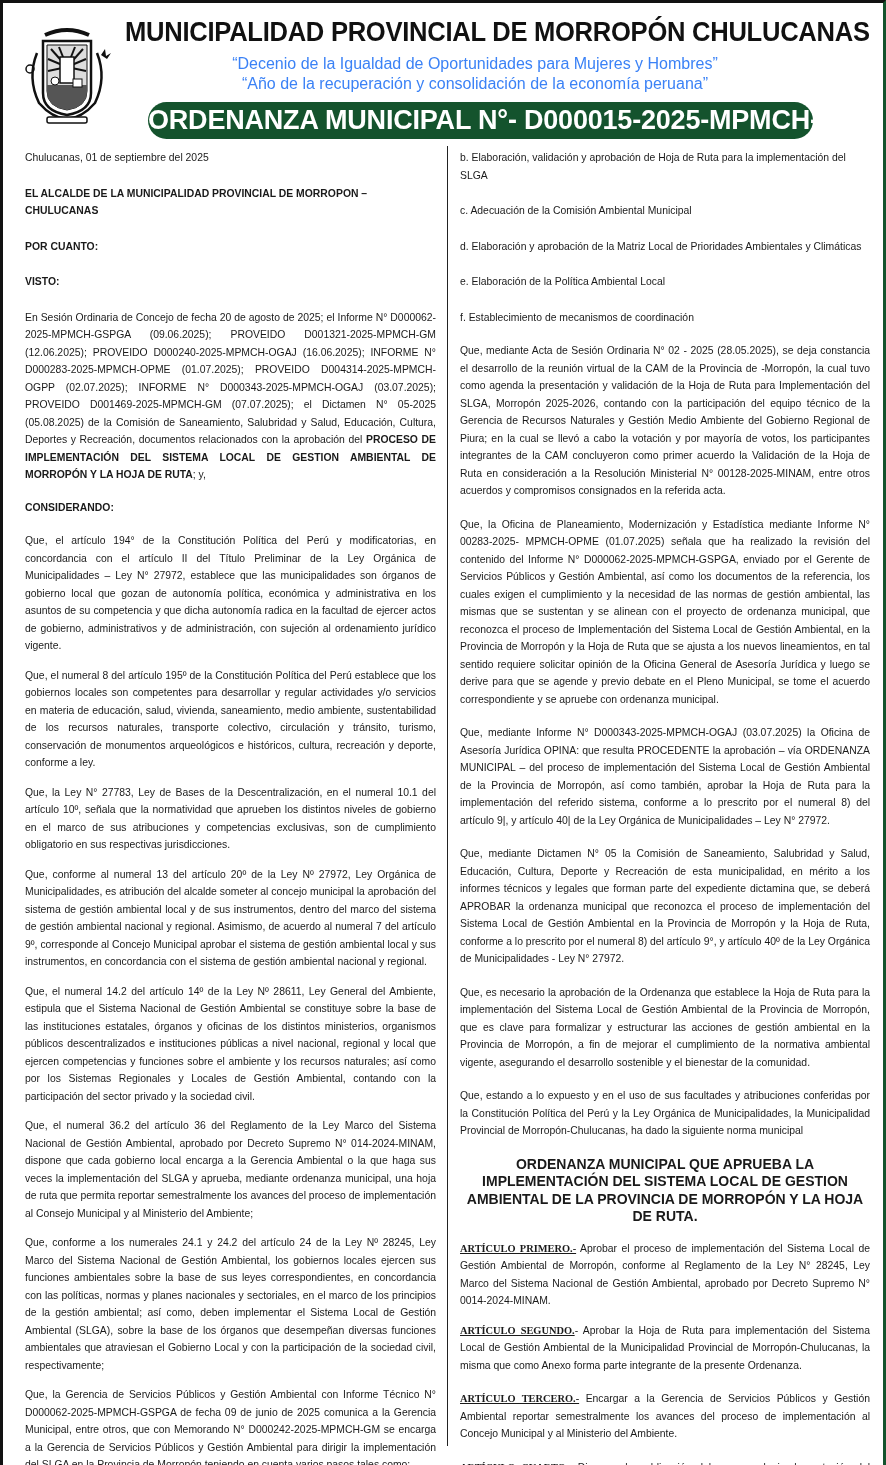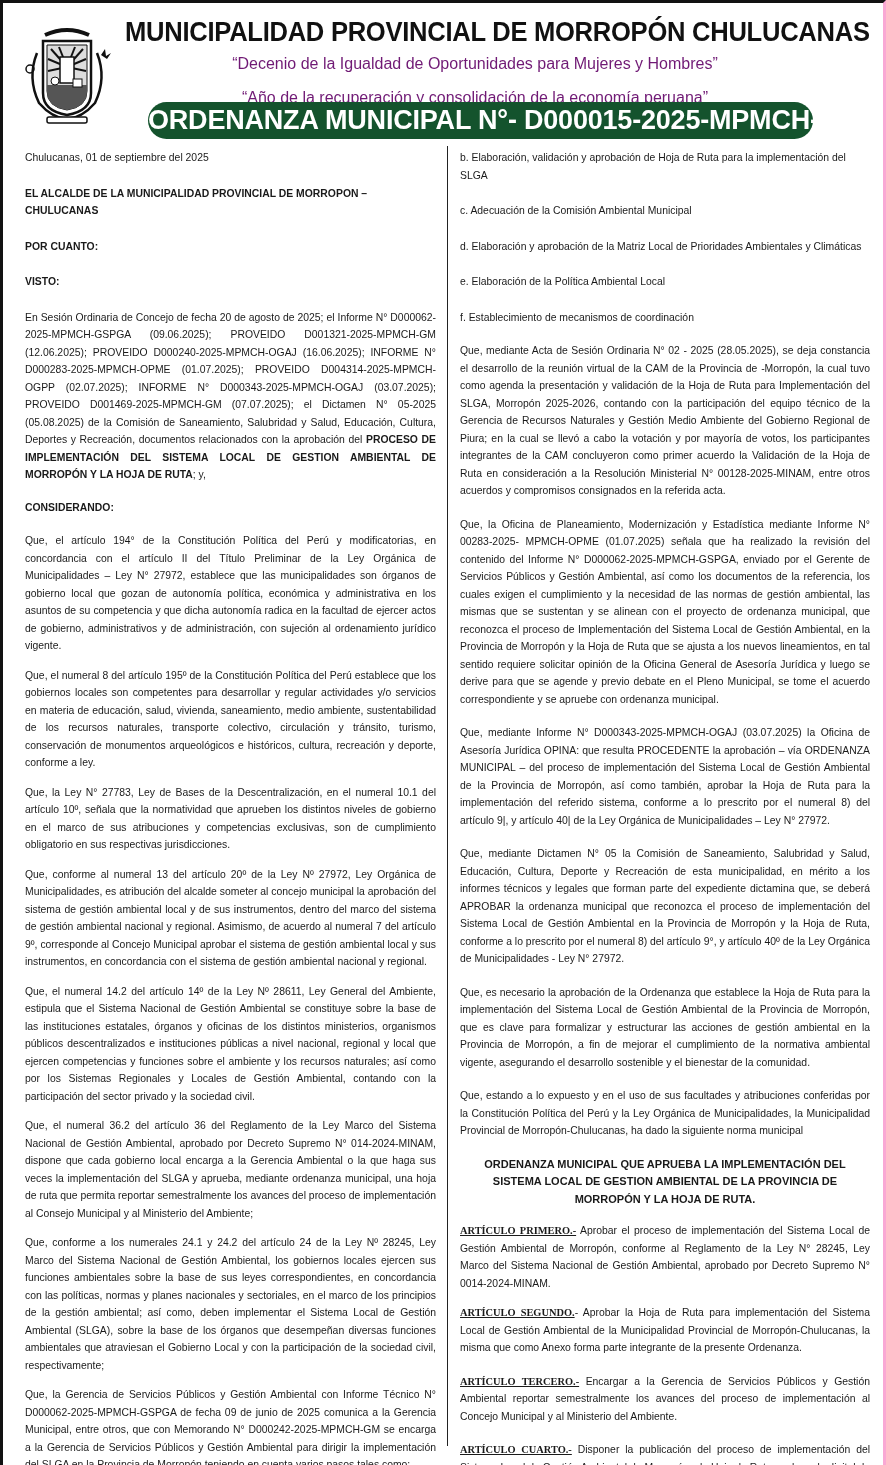--- a/index.html
+++ b/index.html
@@ -1,55 +1,55 @@
 <!DOCTYPE html>
 <html><head>
 <meta charset="utf-8">
 <style>
   * { box-sizing: border-box; margin: 0; padding: 0; }
   html, body { width: 886px; height: 1465px; background: #ffffff; overflow: hidden; }
   body { font-family: "Liberation Sans", sans-serif; color: #1a1a1a; position: relative; }
 
   .page {
     position: absolute; left: 0; top: 0; width: 886px; height: 1465px;
-    border-top: 3px solid #111; border-left: 3px solid #111; border-right: 3px solid #f9a8d4;
+    border-top: 3px solid #111; border-left: 3px solid #111; border-right: 3px solid #14532d;
   }
 
   
   .header { position: absolute; left: 0; top: 0; width: 880px; height: 140px; }
   .logo { position: absolute; left: 14px; top: 20px; width: 100px; height: 104px; }
   .muni-title {
     position: absolute; left: 122px; top: 13px; width: 745px; text-align: center;
     font-size: 27.5px; font-weight: bold; letter-spacing: -0.3px; color: #111;
     transform: scaleX(0.93); transform-origin: left top; white-space: nowrap;
   }
   .slogan {
     position: absolute; left: 122px; width: 700px; text-align: center;
-    font-size: 16px; color: #701a75; white-space: nowrap;
+    font-size: 16px; color: #3b82f6; white-space: nowrap;
   }
   .slogan-1 { top: 52px; }
-  .slogan-2 { top: 72px; margin-top: 14px; }
+  .slogan-2 { top: 72px; }
   .ord-banner {
     position: absolute; left: 145px; top: 99px; width: 665px; height: 37px;
     background: #14532d; border-radius: 22px; color: #fff; text-align: center;
     font-size: 27px; font-weight: bold; line-height: 37px; white-space: nowrap; letter-spacing: -0.2px;
   }
 
   
   .col { position: absolute; top: 143px; font-size: 10.4px; line-height: 17.5px; }
   .col-left { left: 22px; width: 411px; }
   .col-right { left: 457px; width: 410px; }
   .divider { position: absolute; left: 444px; top: 143px; width: 1px; height: 1300px; background: #222; }
 
   p { text-align: justify; margin-bottom: 12px; }
   .single { margin-bottom: 12px; }
   .bold { font-weight: bold; }
   .heading { font-weight: bold; margin-bottom: 12px; }
   .art-label { font-weight: bold; text-decoration: underline; font-family: Liberation Serif, serif; }
-  .ord-title { font-weight: bold; text-align: center; font-size: 11px; margin-bottom: 12px; }
+  .ord-title { font-weight: bold; text-align: center; font-size: 14px; margin-bottom: 12px; }
 </style>
 </head>
 <body>
 
 <div class="page">
 
   <div class="header">
     <svg class="logo" viewBox="0 0 100 104">
       <path d="M28 12 Q50 2 72 12" fill="none" stroke="#111" stroke-width="4"></path>
       <path d="M26 18 L74 18 L74 70 Q74 88 50 92 Q26 88 26 70 Z" fill="#fff" stroke="#111" stroke-width="2.5"></path>

